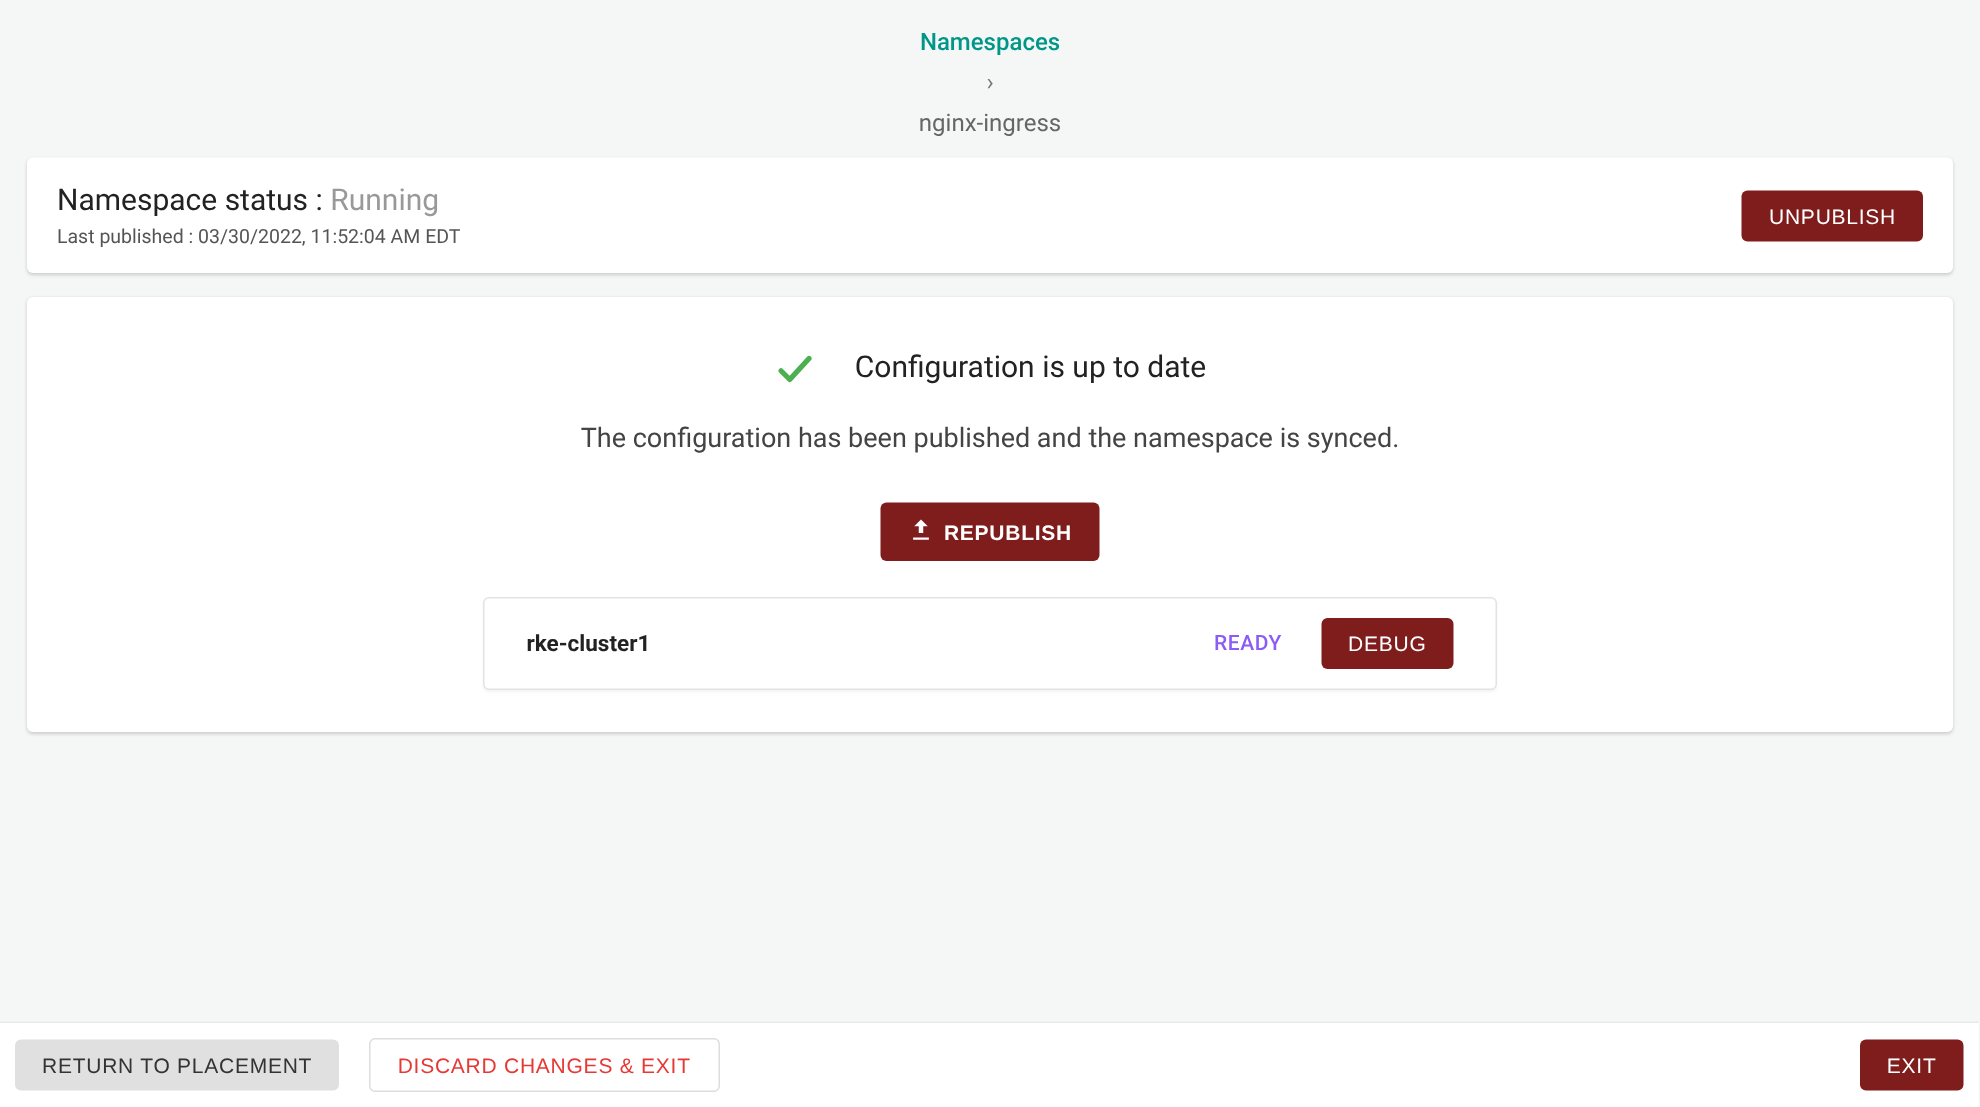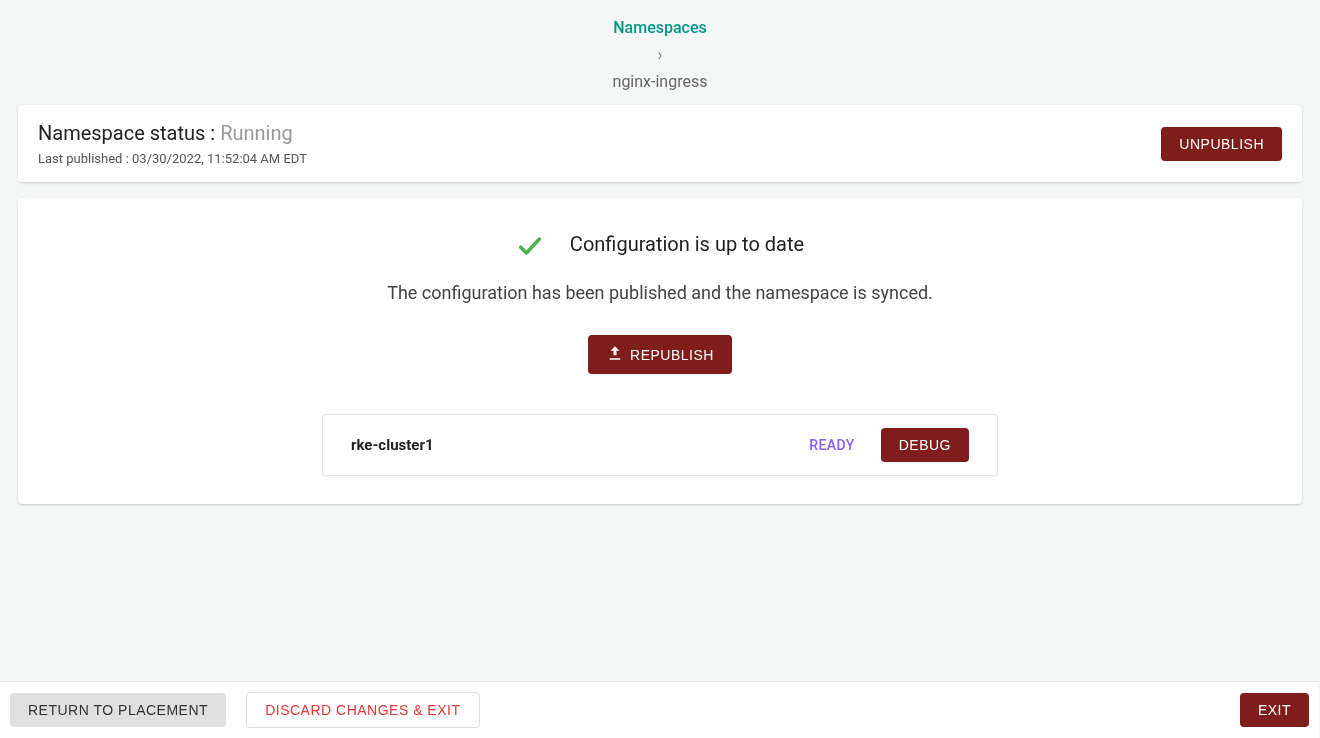--- a/index.html
+++ b/index.html
@@ -134,21 +134,22 @@
     .headline-text {
       font-size: 20px;
       color: #222;
     }
     .sub-text {
       font-size: 18px;
       color: #444;
       margin-bottom: 32px;
     }
     .republish-btn {
-      margin-bottom: 40px;
+      margin-bottom: 24px;
+      font-weight: bold;
     }
     .cluster-card {
       border: 1px solid #e3e3e3;
       border-radius: 4px;
       box-shadow: 0 1px 2px rgba(0,0,0,0.05);
       width: 676px;
       padding: 13px 28px;
       display: flex;
       align-items: center;
       justify-content: space-between;

